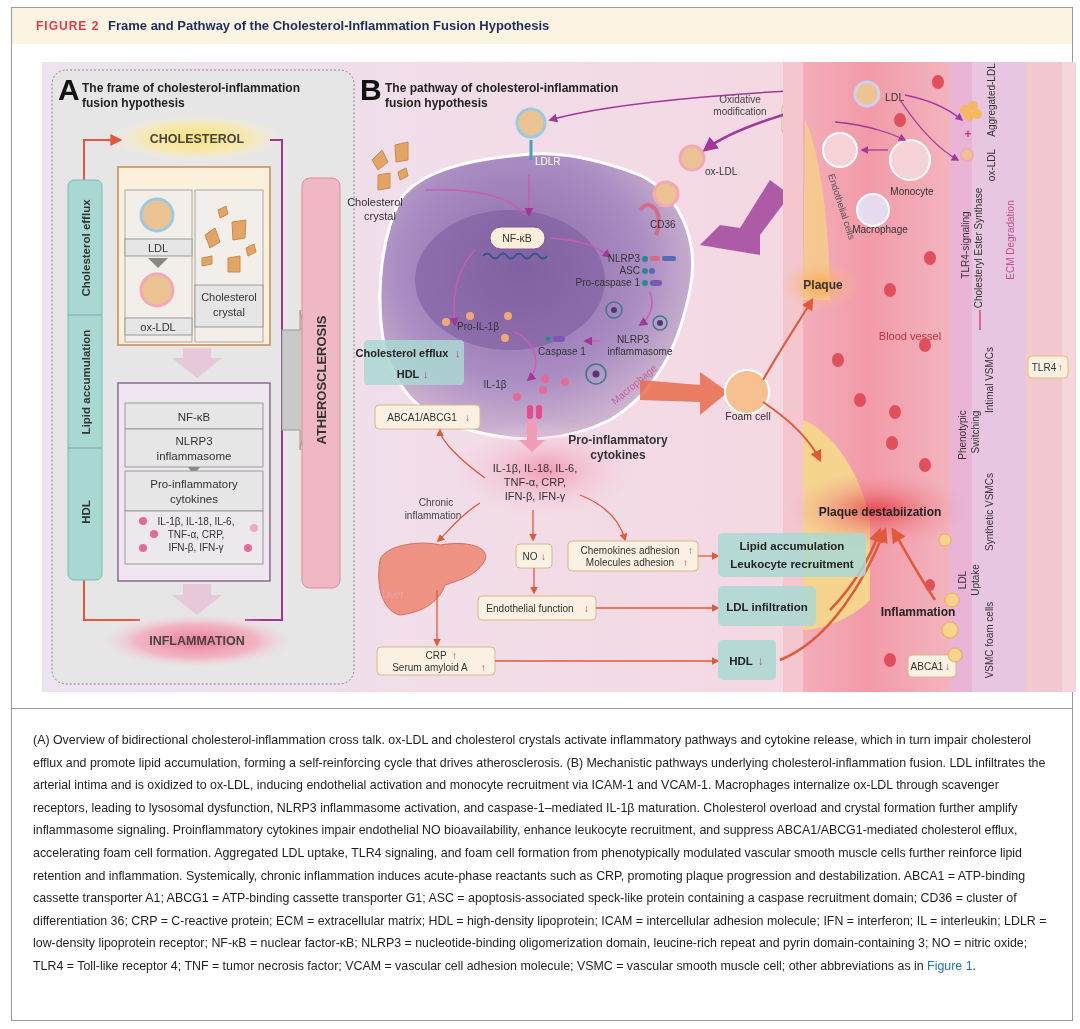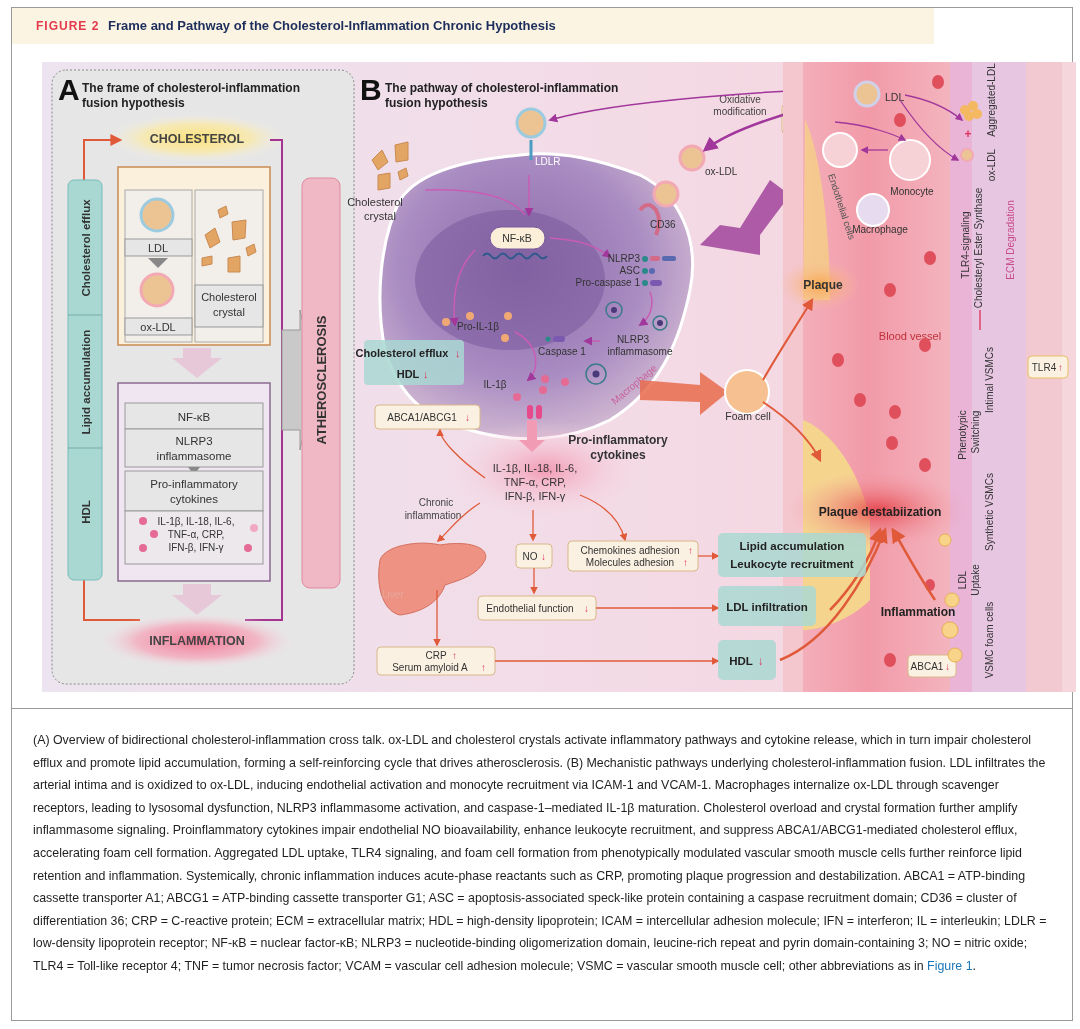--- a/index.html
+++ b/index.html
@@ -1,33 +1,33 @@
 <!DOCTYPE html>
 <html><head>
 <meta charset="utf-8">
 <style>
   html,body{margin:0;padding:0;background:#fff;}
   body{width:1080px;height:1029px;position:relative;overflow:hidden;font-family:"Liberation Sans",sans-serif;color:#222;}
   .frame{position:absolute;left:11px;top:7px;width:1062px;height:1014px;border:1px solid #9a9a9a;box-sizing:border-box;}
-  .fig-header{position:absolute;left:12px;top:8px;width:922px;height:36px;background:#fbf4e3;}
+  .fig-header{position:absolute;left:12px;top:8px;width:1060px;height:36px;background:#fbf4e3;}
   .fig-header .tag{position:absolute;left:24px;top:11px;font-weight:bold;font-size:12px;letter-spacing:1px;color:#e4394b;}
   .fig-header .title{position:absolute;left:96px;top:10px;font-weight:bold;font-size:13px;color:#1d2d5c;}
   .figure{position:absolute;left:42px;top:62px;width:1034px;height:630px;}
   .caption-divider{position:absolute;left:11px;top:708px;width:1062px;height:1px;background:#9a9a9a;}
   .caption{position:absolute;left:33px;top:729px;width:1015px;font-size:12.4px;line-height:22.6px;color:#1f1f1f;}
   .caption .link{color:#1c77b8;font-weight:normal;}
   svg text{font-family:"Liberation Sans",sans-serif;}
 </style>
 </head>
 <body>
 
 <div class="frame"></div>
 <div class="fig-header">
   <span class="tag">FIGURE 2</span>
-  <span class="title">Frame and Pathway of the Cholesterol-Inflammation Chronic Hypothesis</span>
+  <span class="title">Frame and Pathway of the Cholesterol-Inflammation Fusion Hypothesis</span>
 </div>
 
 <svg class="figure" viewBox="42 62 1034 630" width="1034" height="630" xmlns="http://www.w3.org/2000/svg">
   <defs>
     <linearGradient id="bgB" x1="0" y1="0" x2="1" y2="0">
       <stop offset="0" stop-color="#ece4f0"></stop>
       <stop offset="0.55" stop-color="#f3dbe6"></stop>
       <stop offset="1" stop-color="#f6d3dc"></stop>
     </linearGradient>
     <radialGradient id="cholGlow" cx="0.5" cy="0.5" r="0.5">

